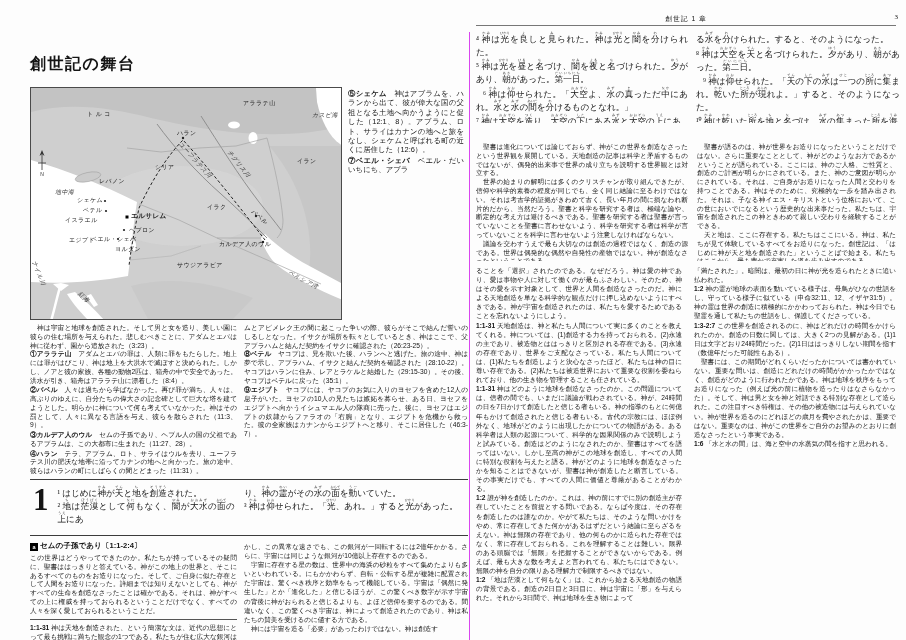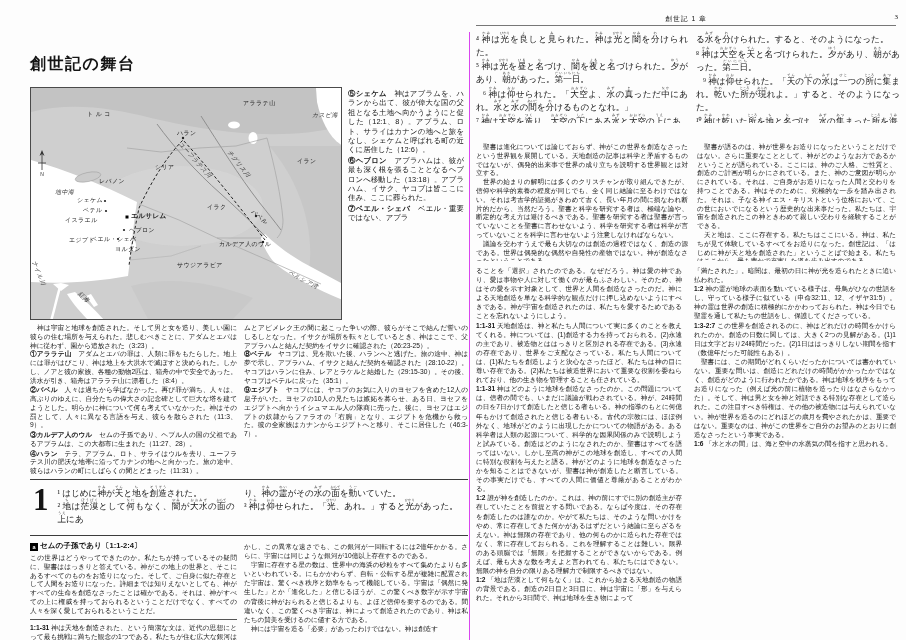--- a/index.html
+++ b/index.html
@@ -145,23 +145,22 @@
         <span class="maplabel " style="left: 146px; top: 174px;">サウジアラビア</span>
         <span class="maplabel wtr" style="left: 258px; top: 181px; transform: rotate(28deg);">ペルシア湾</span>
         <span class="maplabel wtr" style="left: 48px; top: 202px; transform: rotate(40deg);">紅海</span>
       </div>
   </div>
 
   <div class="abs jt" id="side-legend">
 
       <p class="lg"><span class="lgnum">⑤</span><span class="lgtitle">シェケム</span>　<span>神はアブラムを、ハランから出て、彼が偉大な国の父祖となる土地へ向かうようにと促した（12:1、8）。アブラム、ロト、サライはカナンの地へと旅をなし、シェケムと呼ばれる町の近くに居住した（12:6）。</span></p>
 
-      <p class="lg"><span class="lgnum">⑥</span><span class="lgtitle">ヘブロン</span>　<span>アブラハムは、彼が最も深く根を張ることとなるヘブロンへ移動した（13:18）。アブラハム、イサク、ヤコブは皆ここに住み、ここに葬られた。</span></p>
-
-      <p class="lg"><span class="lgnum">⑦</span><span class="lgtitle">ベエル・シェバ</span>　<span>ベエル・重要ではない、アブラ</span></p>
+
+      <p class="lg"><span class="lgnum">⑦</span><span class="lgtitle">ベエル・シェバ</span>　<span>ベエル・だいいちにち、アブラ</span></p>
     </div>
 
   <div class="abs smalltxt jt" id="below-left">
     <p class="ind">神は宇宙と地球を創造された。そして男と女を造り、美しい園に彼らの住む場所を与えられた。悲しむべきことに、アダムとエバは神に従わず、園から追放された（3:23）。</p>
     <div>
 
         <p class="lg"><span class="lgnum">①</span><span class="lgtitle">アララテ山</span>　<span>アダムとエバの罪は、人類に罪をもたらした。地上には罪がはびこり、神は地上を大洪水で滅ぼすと決められた。しかし、ノアと彼の家族、各種の動物2匹は、箱舟の中で安全であった。洪水が引き、箱舟はアララテ山に漂着した（8:4）。</span></p>
 
         <p class="lg"><span class="lgnum">②</span><span class="lgtitle">バベル</span>　<span>人々は過ちから学ばなかった。再び罪が満ち、人々は、高ぶりのゆえに、自分たちの偉大さの記念碑として巨大な塔を建てようとした。明らかに神について何も考えていなかった。神はその罰として、人々に異なる言語を与え、彼らを散らされた（11:3、9）。</span></p>
 

